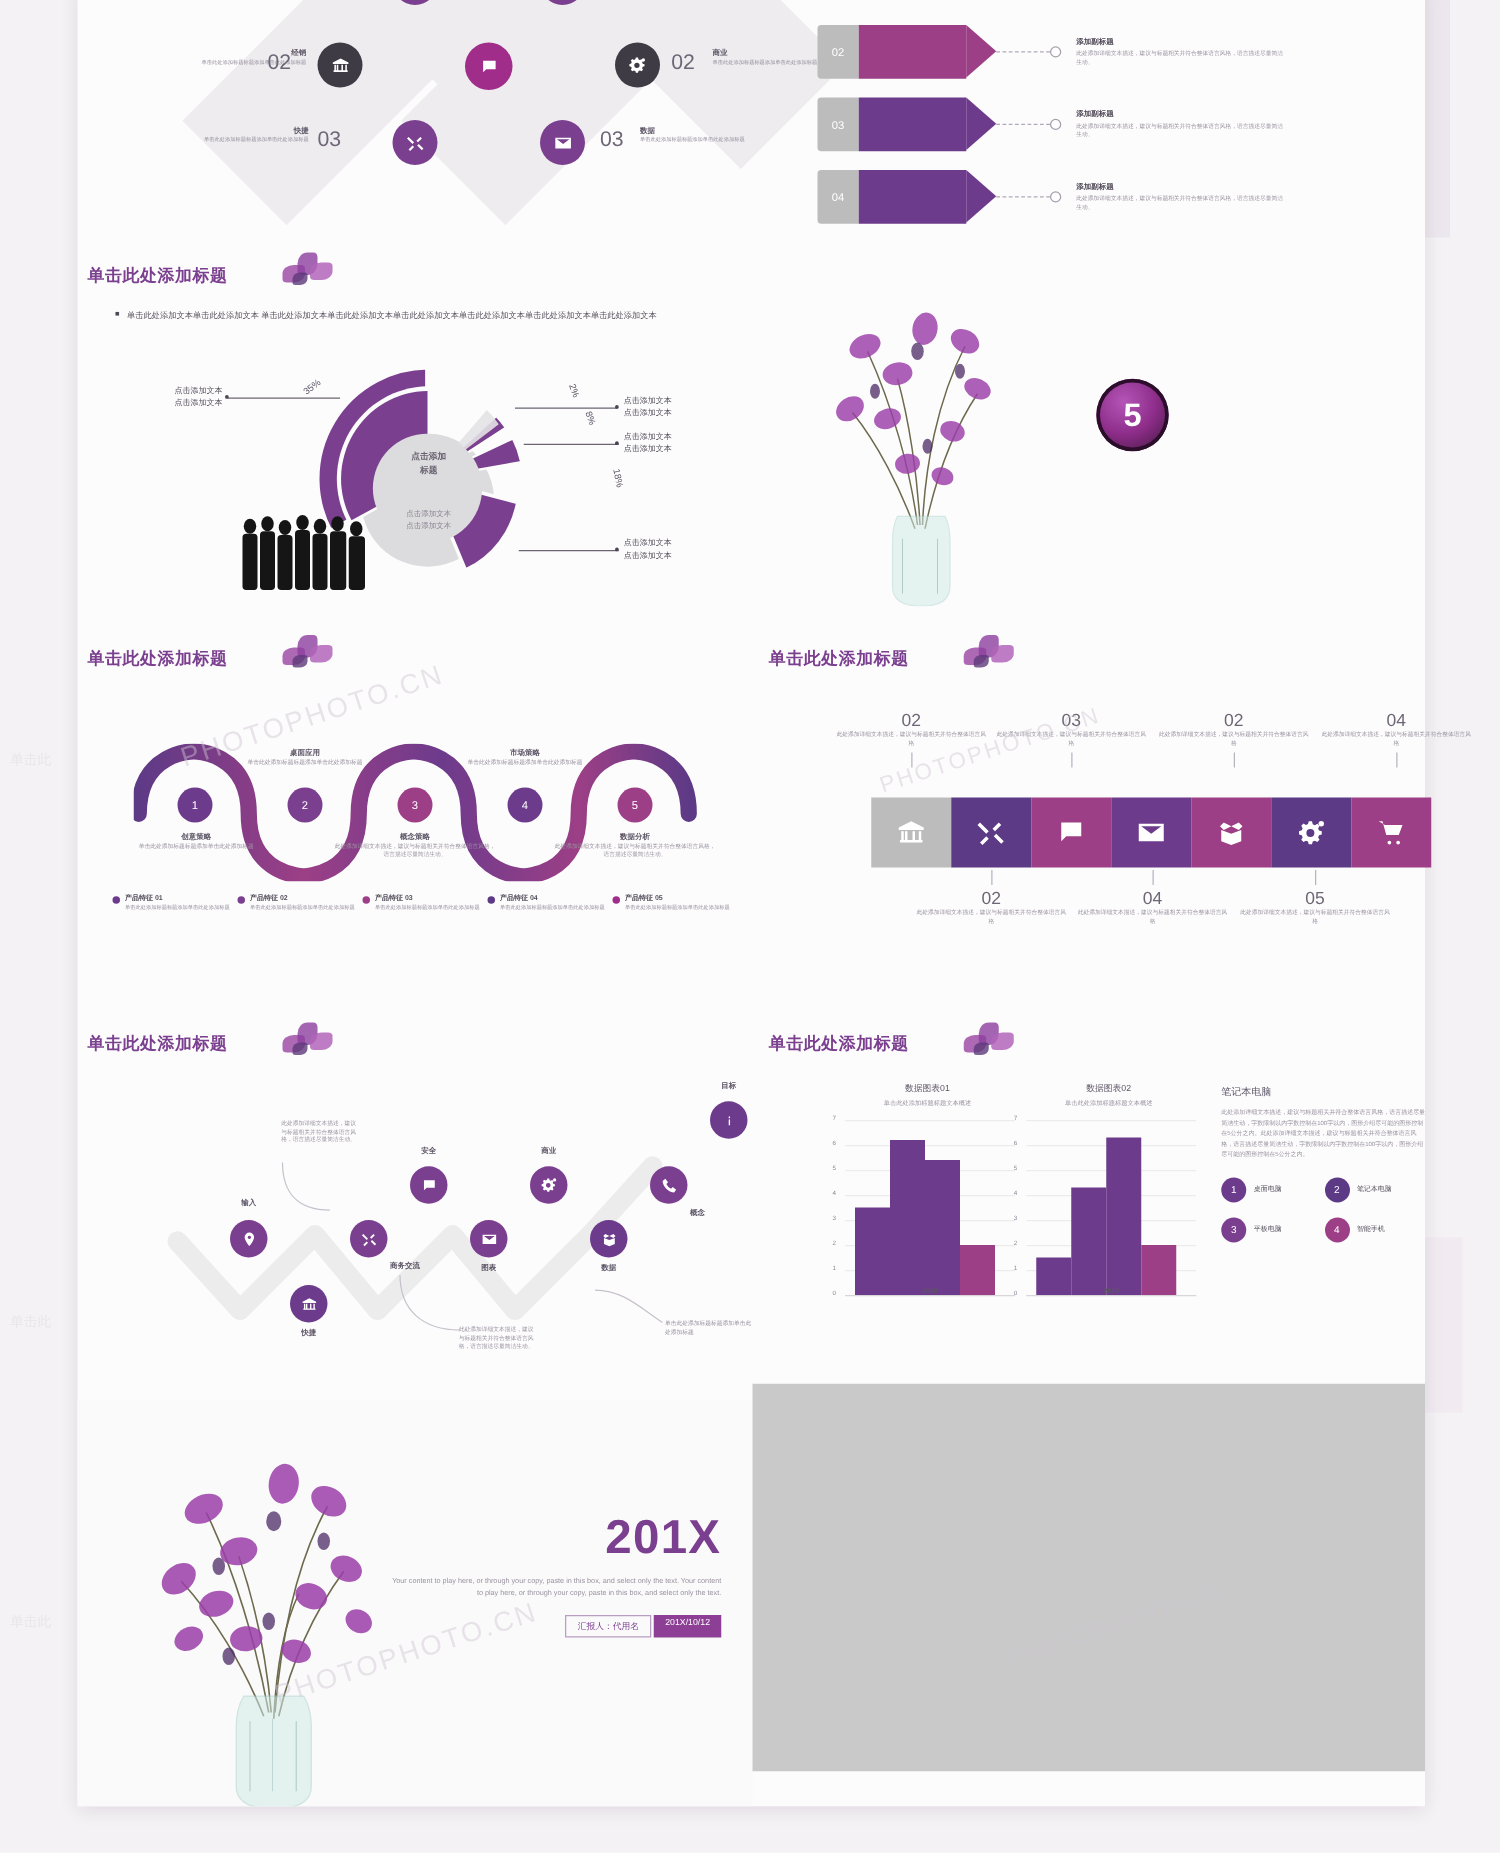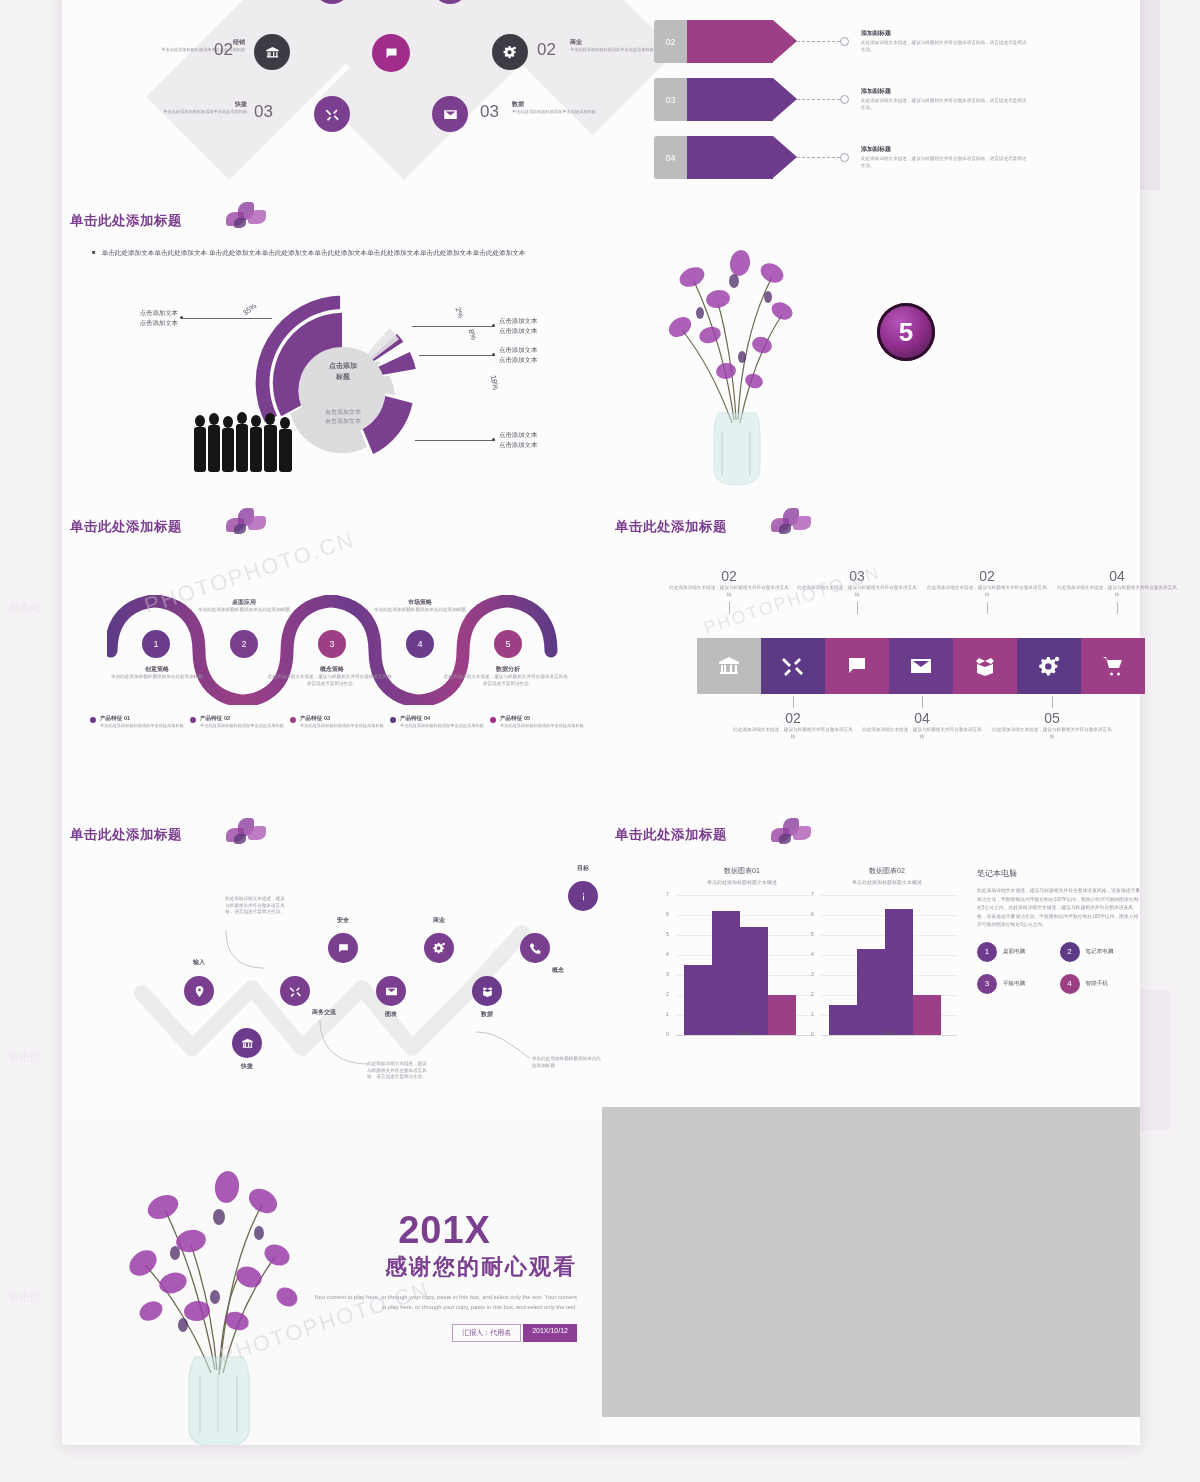--- a/index.html
+++ b/index.html
@@ -702,22 +702,21 @@
           <ellipse cx="128" cy="172" rx="5" ry="7"></ellipse>
         <ellipse cx="96" cy="200" rx="5" ry="7"></ellipse>
       </g>
       <path d="M108 232 q-6 10 -6 24 l0 48 q0 18 30 18 q30 0 30 -18 l0 -48 q0 -14 -6 -24 z" fill="#cfe9e6" opacity=".55" stroke="#aed4d0" stroke-width="1.1"></path>
       <path d="M113 252 l0 56" stroke="#8fb0ac" stroke-width=".9" fill="none" opacity=".55"></path>
       <path d="M150 252 l0 56" stroke="#8fb0ac" stroke-width=".9" fill="none" opacity=".55"></path>
       <path d="M131 250 l0 58" stroke="#8fb0ac" stroke-width=".8" fill="none" opacity=".4"></path>
     </svg>
 
     <div style="position:absolute;left:250px;top:90px;width:265px;text-align:right;">
-      <div style="font-size:38px;font-weight:bold;color:#7b3f8f;letter-spacing:1px;line-height:40px;text-align:center;">201X</div>
-      <div style="font-size:22px;font-weight:bold;color:#7b3f8f;letter-spacing:2px;margin-top:2px;">感谢您的耐心观看</div>
+      <div style="font-size:38px;font-weight:bold;color:#7b3f8f;letter-spacing:1px;line-height:40px;">201X</div>
       <div style="font-size:5.8px;line-height:10px;color:#9a93a0;margin-top:10px;">Your content to play here, or through your copy, paste in this box, and select only the text. Your content to play here, or through your copy, paste in this box, and select only the text.</div>
       <div style="margin-top:12px;display:flex;justify-content:flex-end;">
         <span class="tag" style="border:1px solid #b89ec2;color:#7b3f8f;">汇报人：代用名</span>
         <span class="tag" style="background:#8c3f94;color:#fff;margin-left:2px;">201X/10/12</span>
       </div>
     </div>
   </div>
 
   <div style="position:absolute;left:540px;top:1117px;width:538px;height:310px;background:#c9c9c9;"></div>
 

